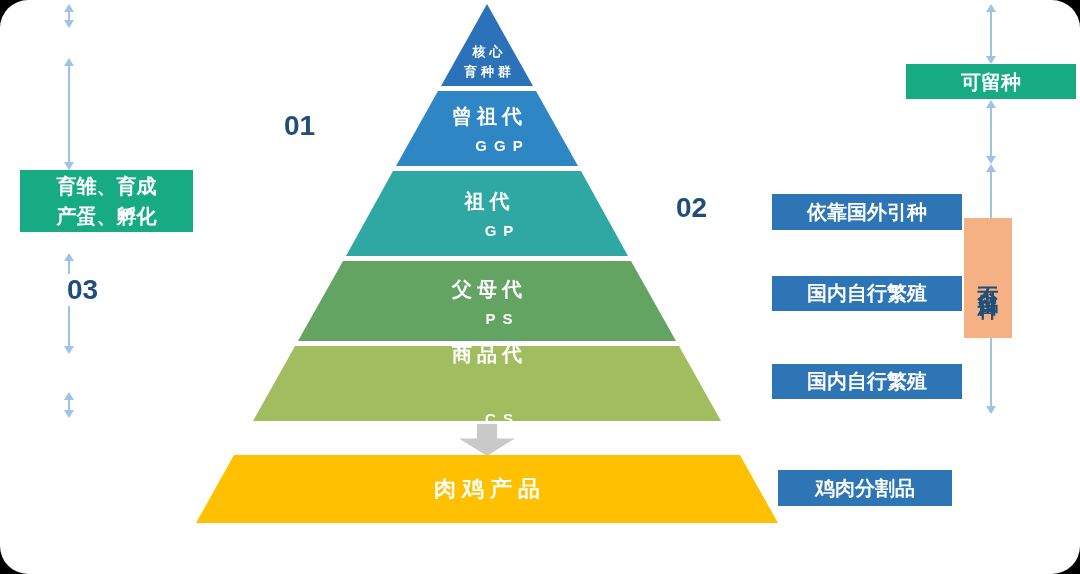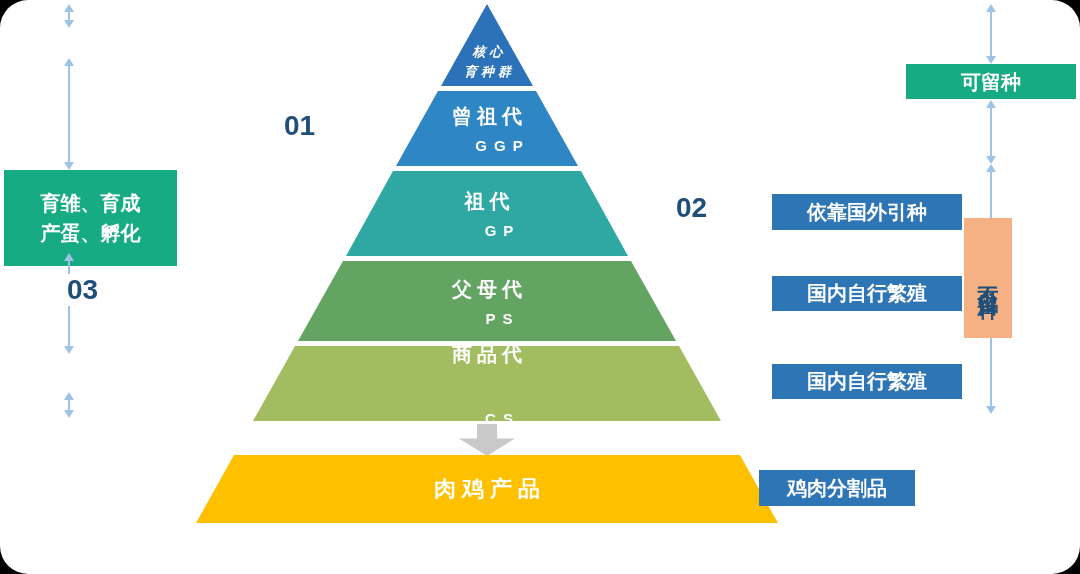--- a/index.html
+++ b/index.html
@@ -10,21 +10,21 @@
   }
   
   .pyramid{position:absolute;left:187px;top:0;width:600px;height:574px;}
   .layer{position:absolute;left:0;width:600px;display:flex;flex-direction:column;
          align-items:center;justify-content:center;color:#fff;font-weight:700;}
   .layer .t{letter-spacing:5px;text-indent:5px;}
   .layer .s{letter-spacing:7px;text-indent:7px;font-size:15px;margin-top:7px;margin-left:24px;}
   .layer-apex{top:4px;height:82px;background:#2b72b8;
       clip-path:polygon(300px 0%,346px 100%,254px 100%);
       justify-content:flex-end;padding-bottom:5px;box-sizing:border-box;}
-  .layer-apex .t{font-size:13px;letter-spacing:4px;line-height:1.5;font-style:italic;}
+  .layer-apex .t{font-size:13px;letter-spacing:4px;line-height:1.5;}
   .layer-ggp{top:91px;height:75px;background:#2e86c4;
       clip-path:polygon(251px 0%,349px 0%,391px 100%,209px 100%);}
   .layer-gp{top:171px;height:85px;background:#2fa8a4;
       clip-path:polygon(206px 0%,394px 0%,441px 100%,159px 100%);}
   .layer-ps{top:261px;height:80px;background:#63a463;
       clip-path:polygon(156px 0%,444px 0%,489px 100%,111px 100%);}
   .layer-cs{top:346px;height:75px;background:#a2bd60;
       clip-path:polygon(108px 0%,492px 0%,534px 100%,66px 100%);gap:35px;}
   .layer-ggp .t,.layer-gp .t,.layer-ps .t,.layer-cs .t{font-size:20px;}
   .layer-product{top:455px;height:68px;background:#ffc000;
@@ -84,21 +84,21 @@
     <div class="layer layer-product">
       <div class="t">肉鸡产品</div>
     </div>
   </div>
 
   <div class="arrow-v" style="left:68px;top:6px;height:20px"></div>
   <div class="arrow-v" style="left:68px;top:60px;height:108px"></div>
   <div class="arrow-v" style="left:68px;top:255px;height:97px"></div>
   <div class="arrow-v" style="left:68px;top:394px;height:22px"></div>
 
-  <div class="gbox" style="left:4px;top:170px;width:173px;height:96px">
+  <div class="gbox" style="left:20px;top:170px;width:173px;height:62px">
     <span>育雏、育成</span>
     <span>产蛋、孵化</span>
   </div>
 
   <div class="num" style="left:284px;top:110px">01</div>
   <div class="num" style="left:676px;top:192px">02</div>
   <div class="num num-bg" style="left:62px;top:274px">03</div>
 
   <div class="arrow-v" style="left:990px;top:6px;height:56px"></div>
   <div class="arrow-v" style="left:990px;top:102px;height:60px"></div>
@@ -109,21 +109,21 @@
   </div>
   <div class="bbox" style="left:772px;top:194px;width:190px;height:36px">
     <span>依靠国外引种</span>
   </div>
   <div class="bbox" style="left:772px;top:276px;width:190px;height:35px">
     <span>国内自行繁殖</span>
   </div>
   <div class="bbox" style="left:772px;top:364px;width:190px;height:35px">
     <span>国内自行繁殖</span>
   </div>
-  <div class="bbox" style="left:759px;top:470px;width:156px;height:36px">
+  <div class="bbox" style="left:778px;top:470px;width:174px;height:36px">
     <span>鸡肉分割品</span>
   </div>
   <div class="salmon">
     <span>不可留种</span>
   </div>
 
 
 </div>
 
 </body></html>

